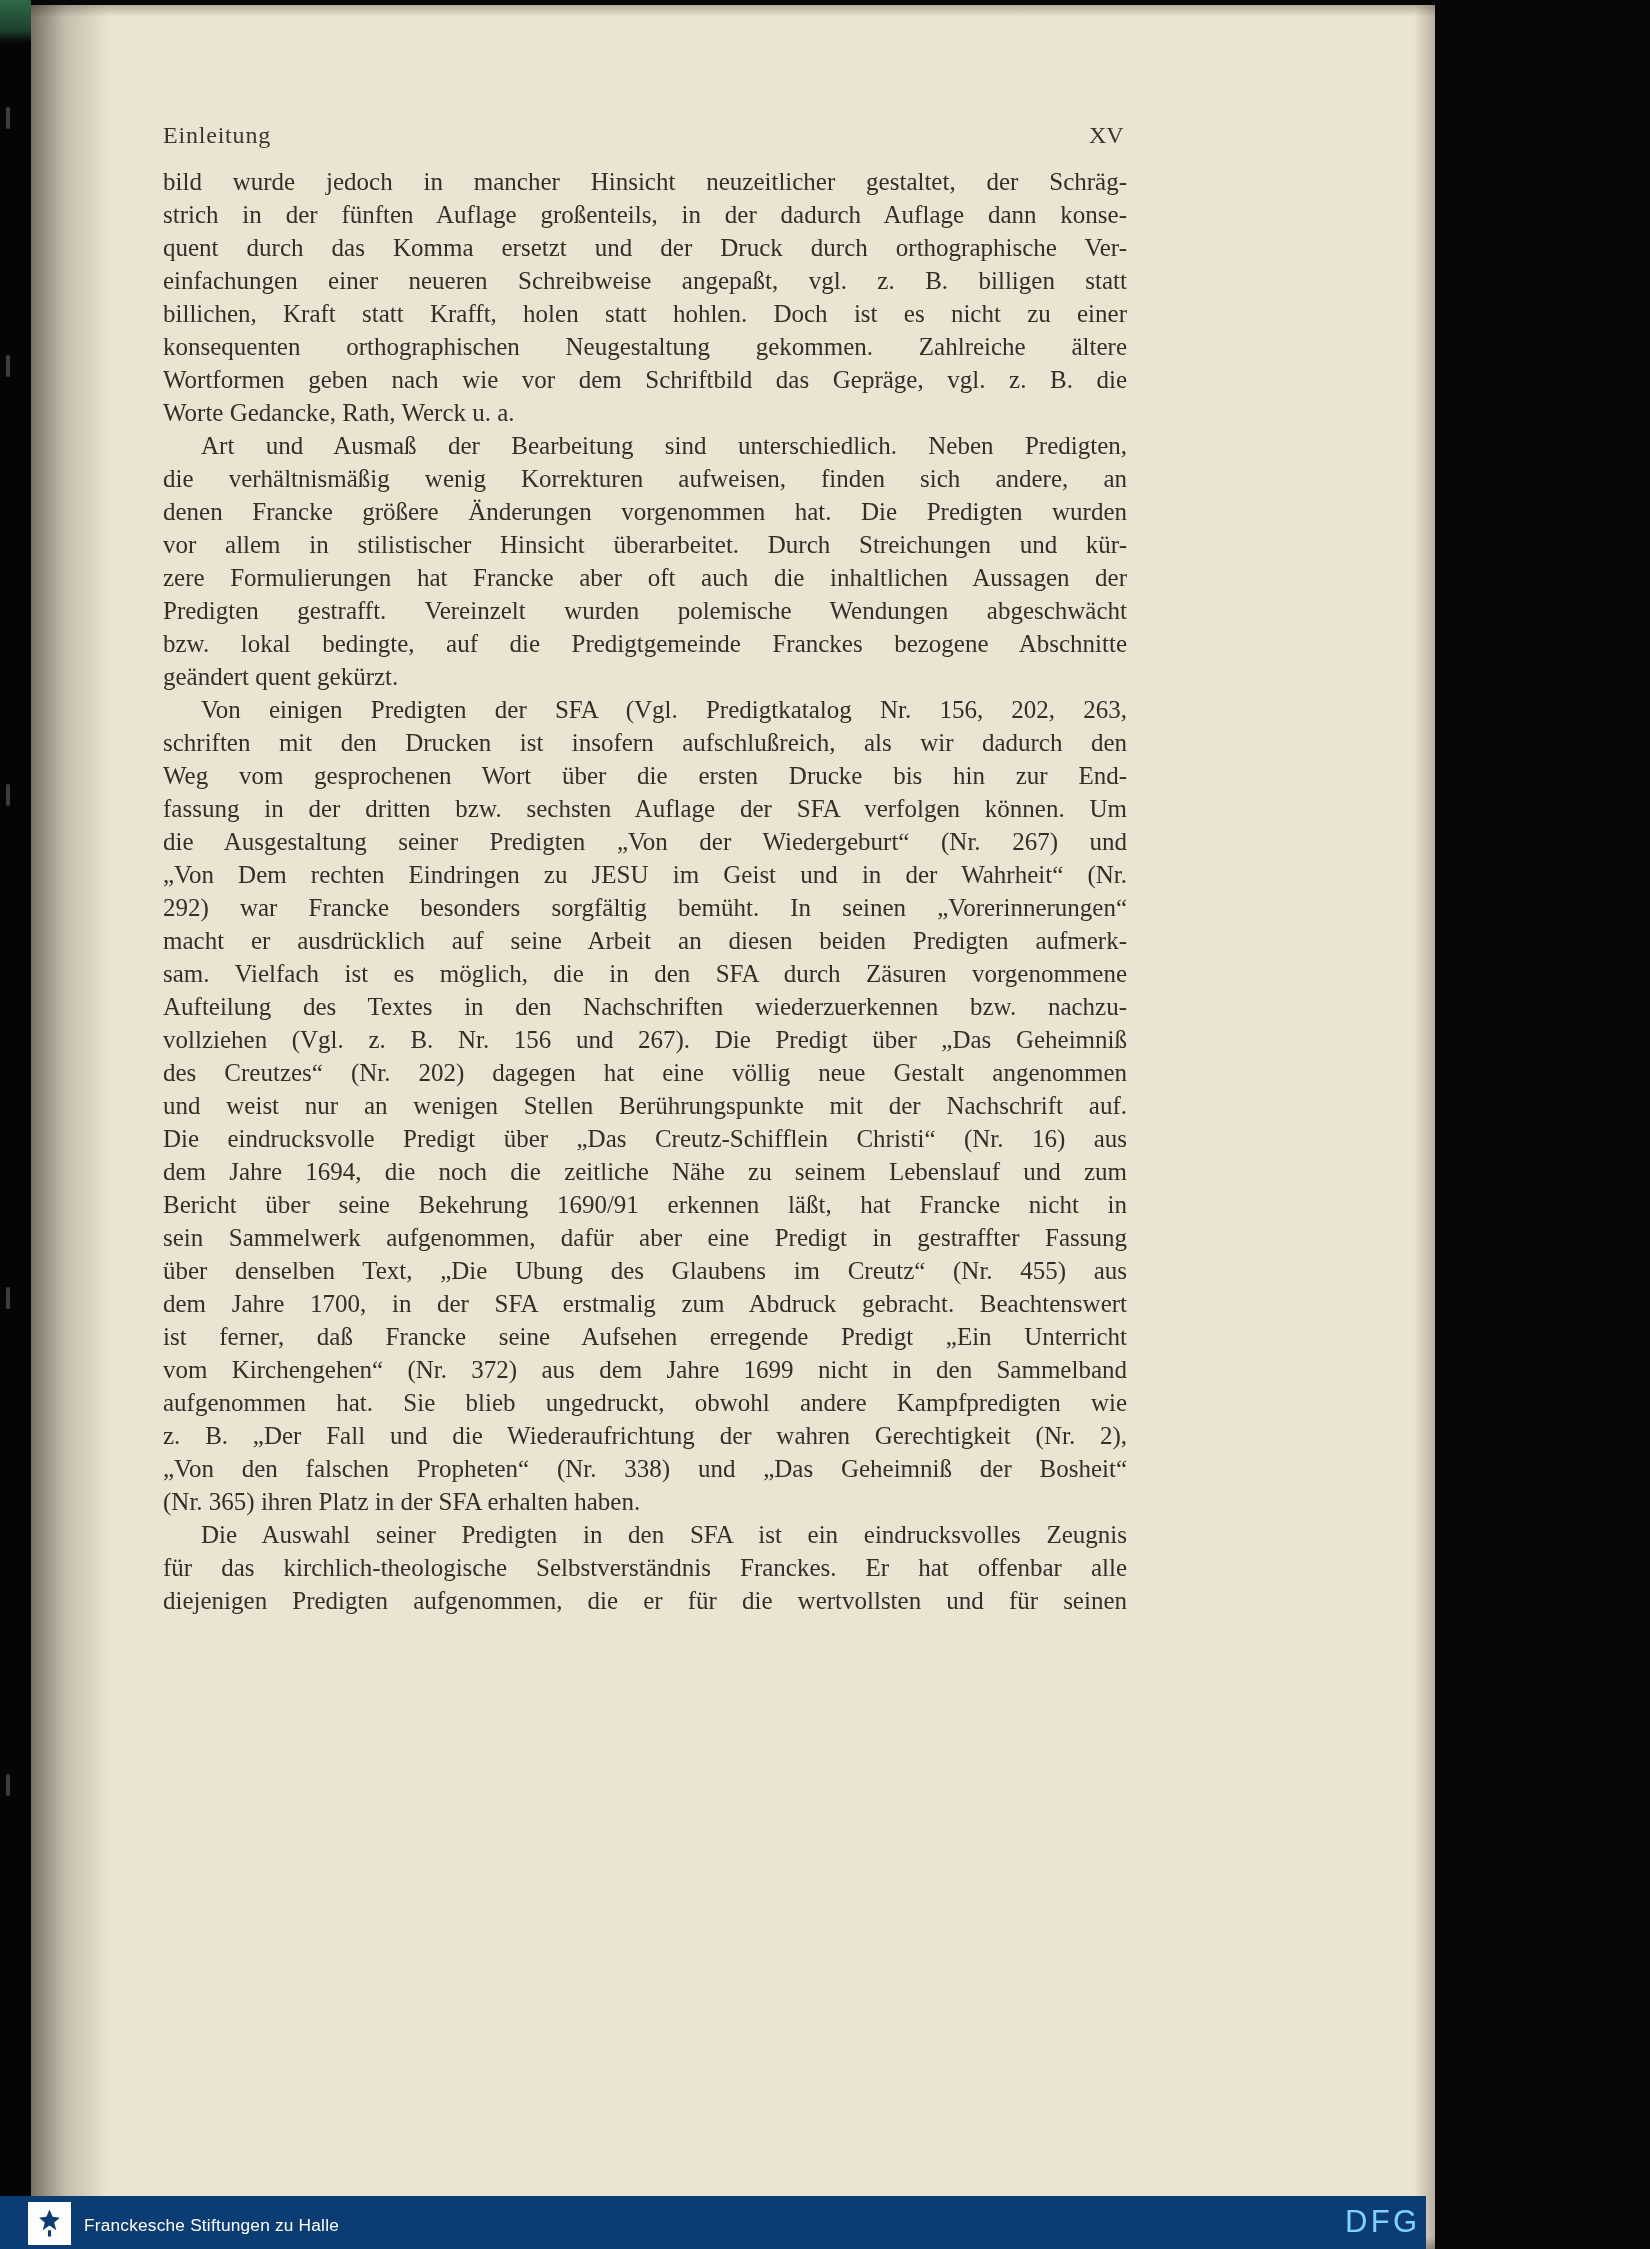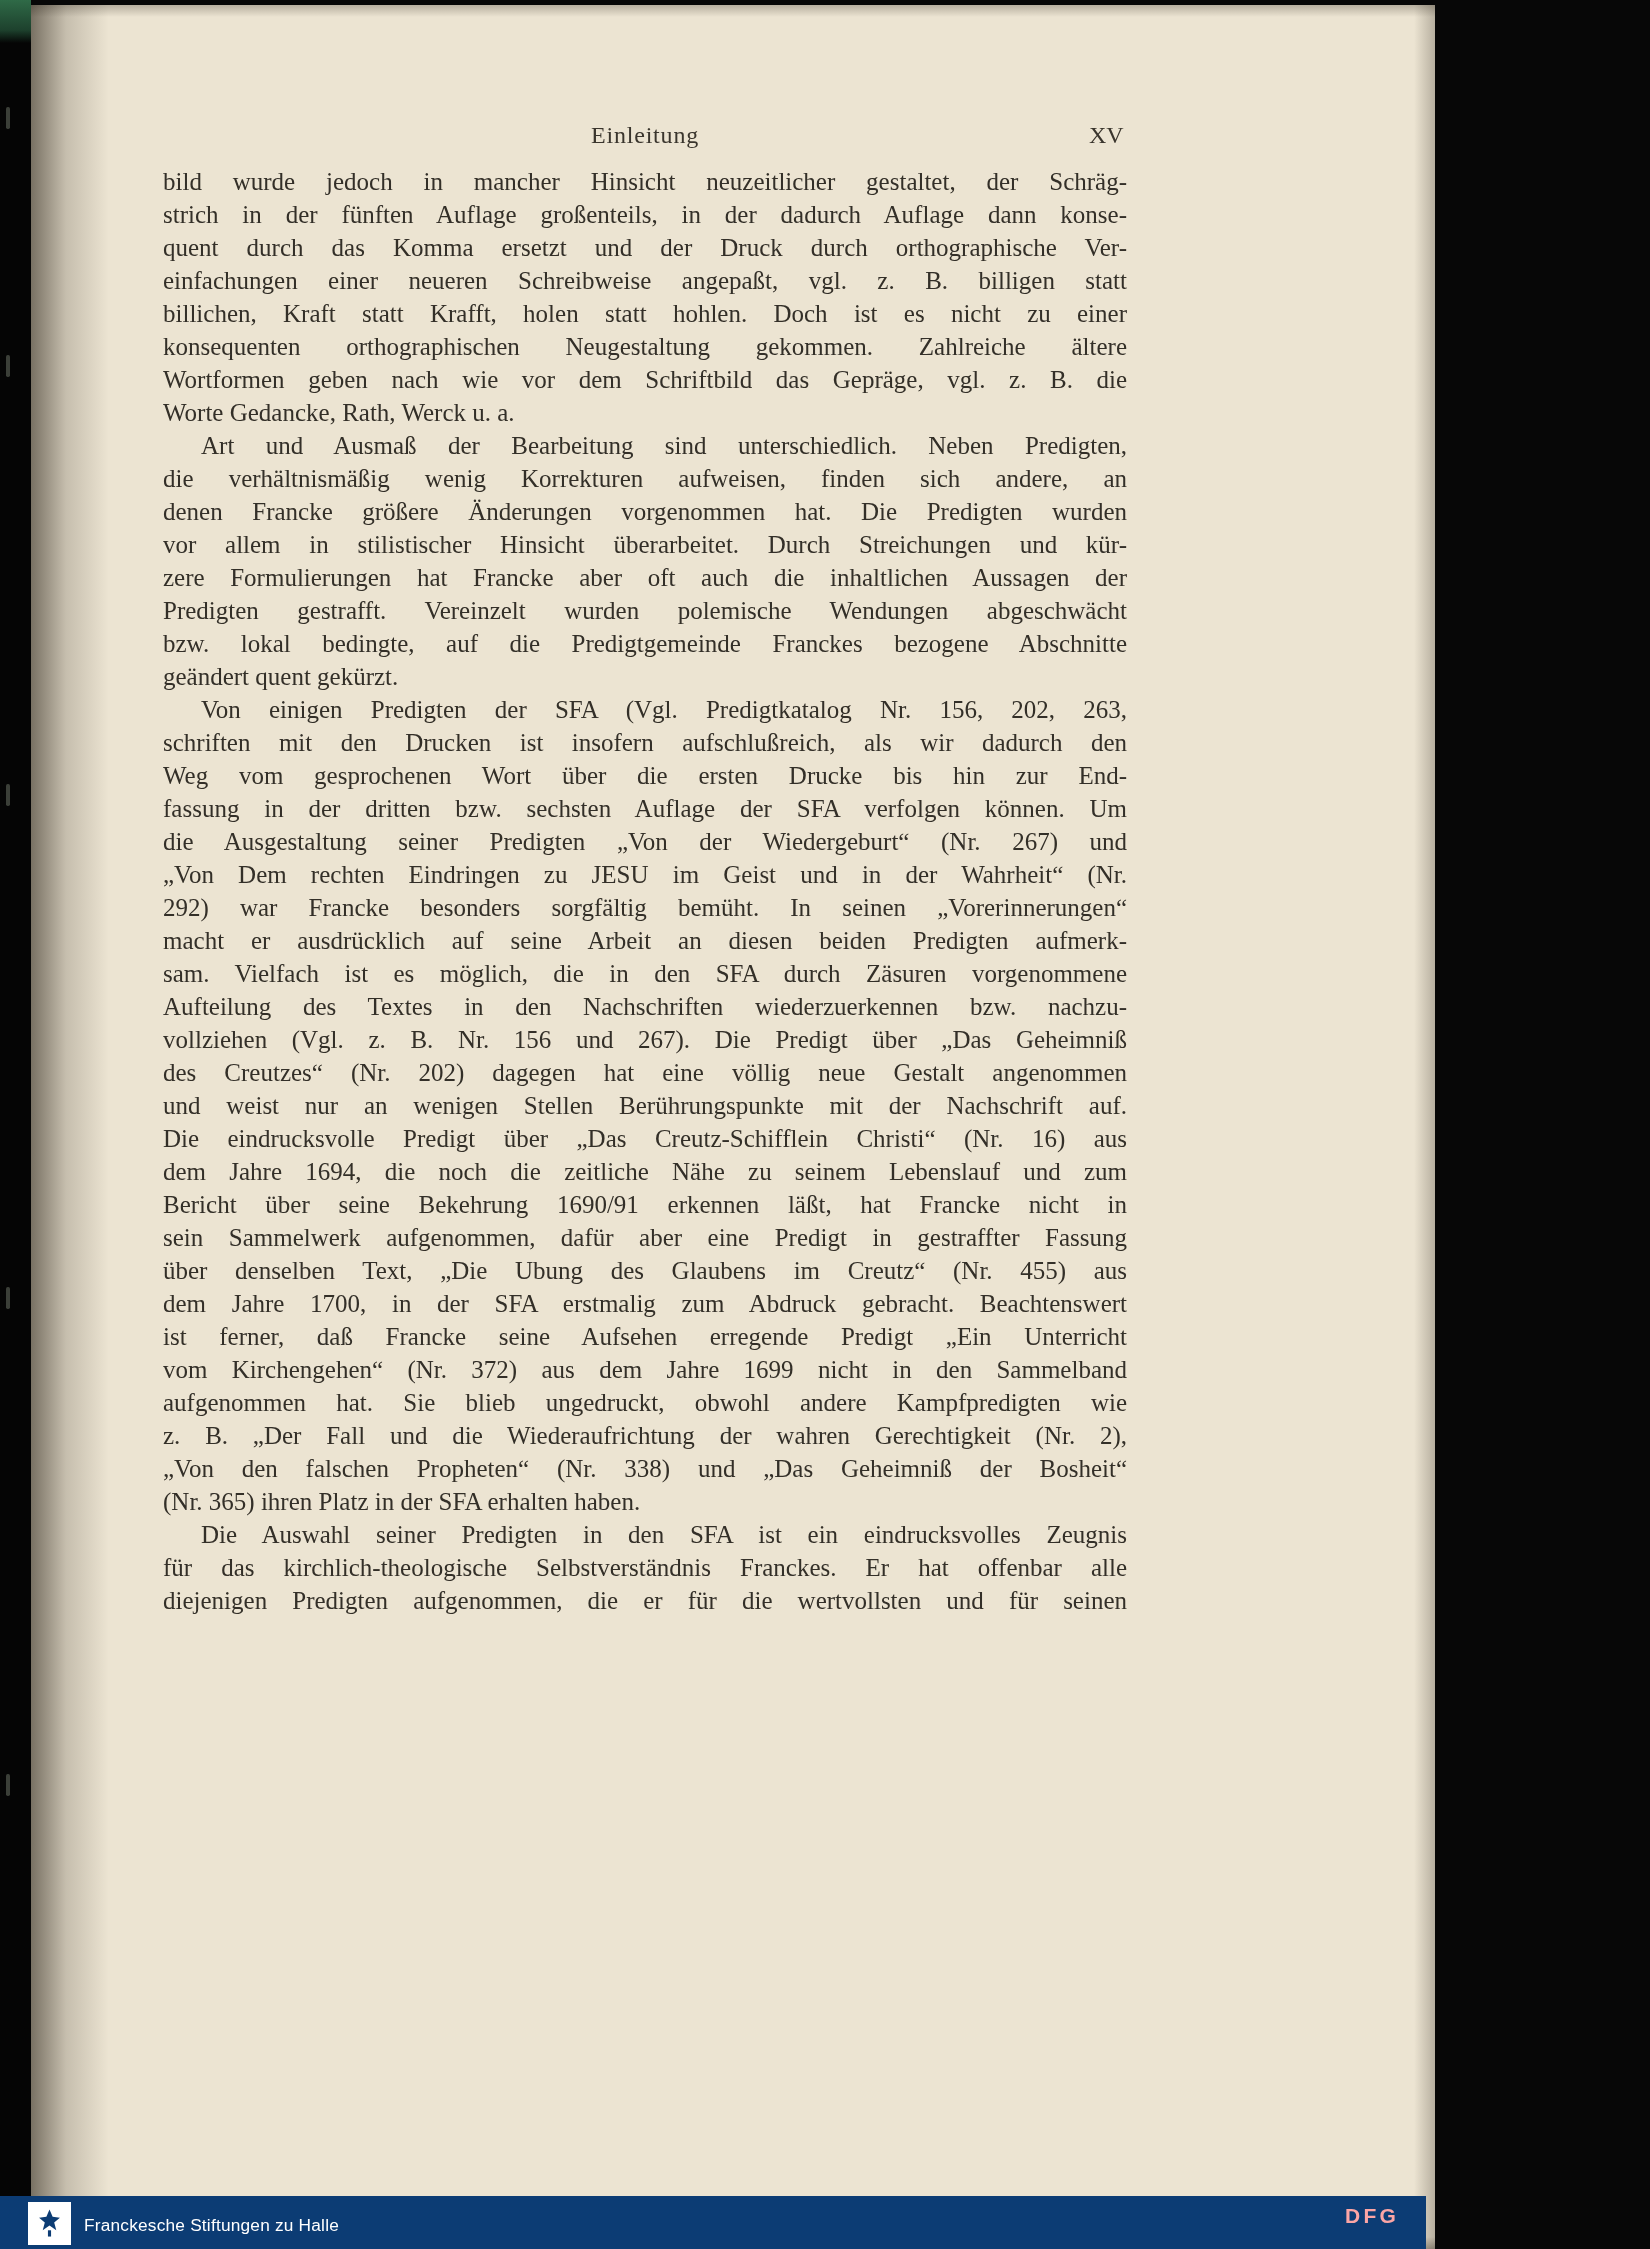--- a/index.html
+++ b/index.html
@@ -48,21 +48,21 @@
   .page-bottom-shade {
     position: absolute; left: 0; bottom: 0; width: 100%; height: 13.2px;
     background: linear-gradient(0deg, rgba(25,18,8,.35), rgba(25,18,8,0));
   }
 
   
   .header-row {
     position: absolute; left: 132px; top: 116px; width: 964px;
     color: #3a352d; font-size: 24px; line-height: 28px;
   }
-  .header-title { text-align: center; letter-spacing: 0.8px; }
+  .header-title { text-align: left; letter-spacing: 0.8px; }
   .page-num { position: absolute; right: 3.3px; top: 0; }
 
   
   .bodytext {
     position: absolute; left: 132px; top: 160px; width: 964px;
     color: #332f28;
     font-size: 25px; line-height: 33px;
   }
   .paragraph { margin: 0; }
   .line {
@@ -85,21 +85,21 @@
     width: 43px; height: 43px; background: #ffffff;
     display: flex; align-items: center; justify-content: center;
   }
   .footer-logo svg { width: 25px; height: 30px; fill: #0c3c74; }
   .footer-label {
     position: absolute; left: 84px; top: 19px;
     color: #ffffff; font-size: 17.3px; letter-spacing: 0.2px;
   }
   .footer-dfg {
     position: absolute; left: 1345px; top: 8.3px;
-    color: #fca5a5; font-size: 21px; font-weight: bold; letter-spacing: 3.3px;
+    color: #7dd3fc; font-size: 31px; font-weight: normal; letter-spacing: 3.3px;
   }
 </style>
 </head>
 <body>
 
 <div class="binding">
   <div class="green-top"></div>
   <div class="stitch" style="top:107px"></div>
   <div class="stitch" style="top:355px"></div>
   <div class="stitch" style="top:784px"></div>

